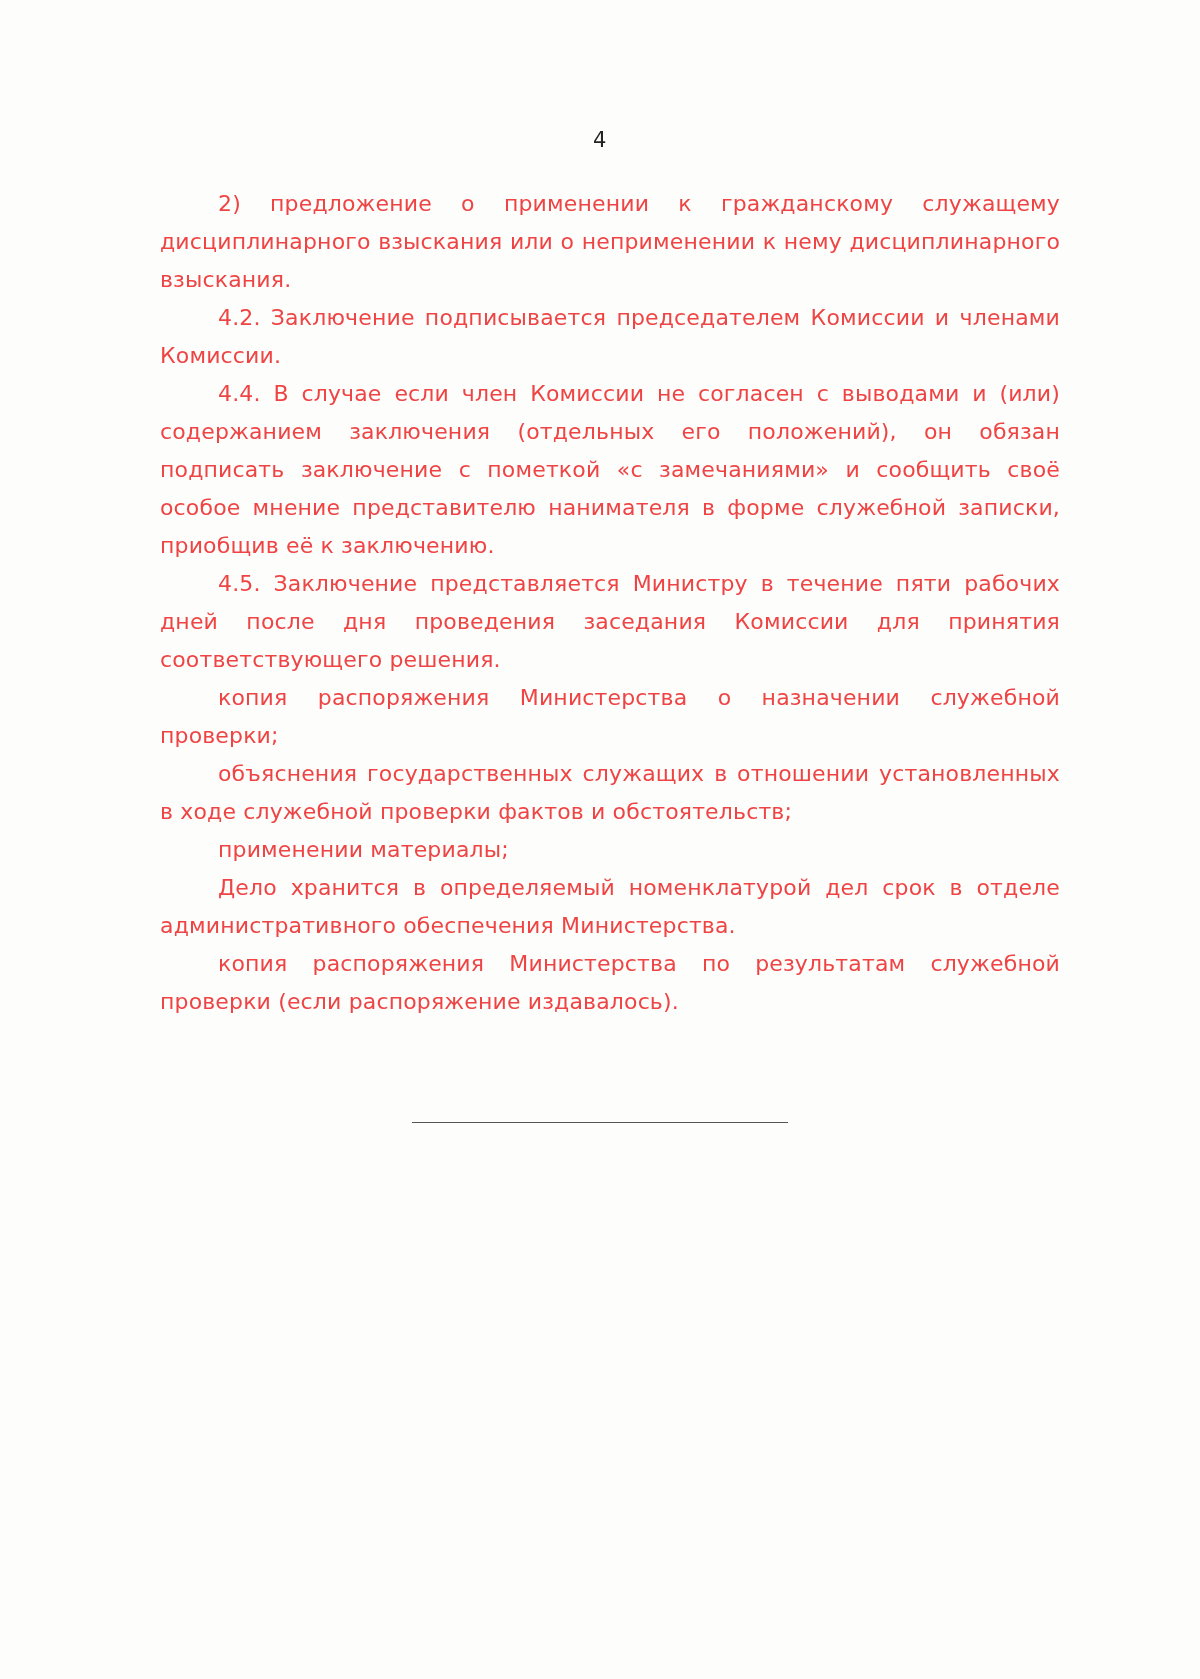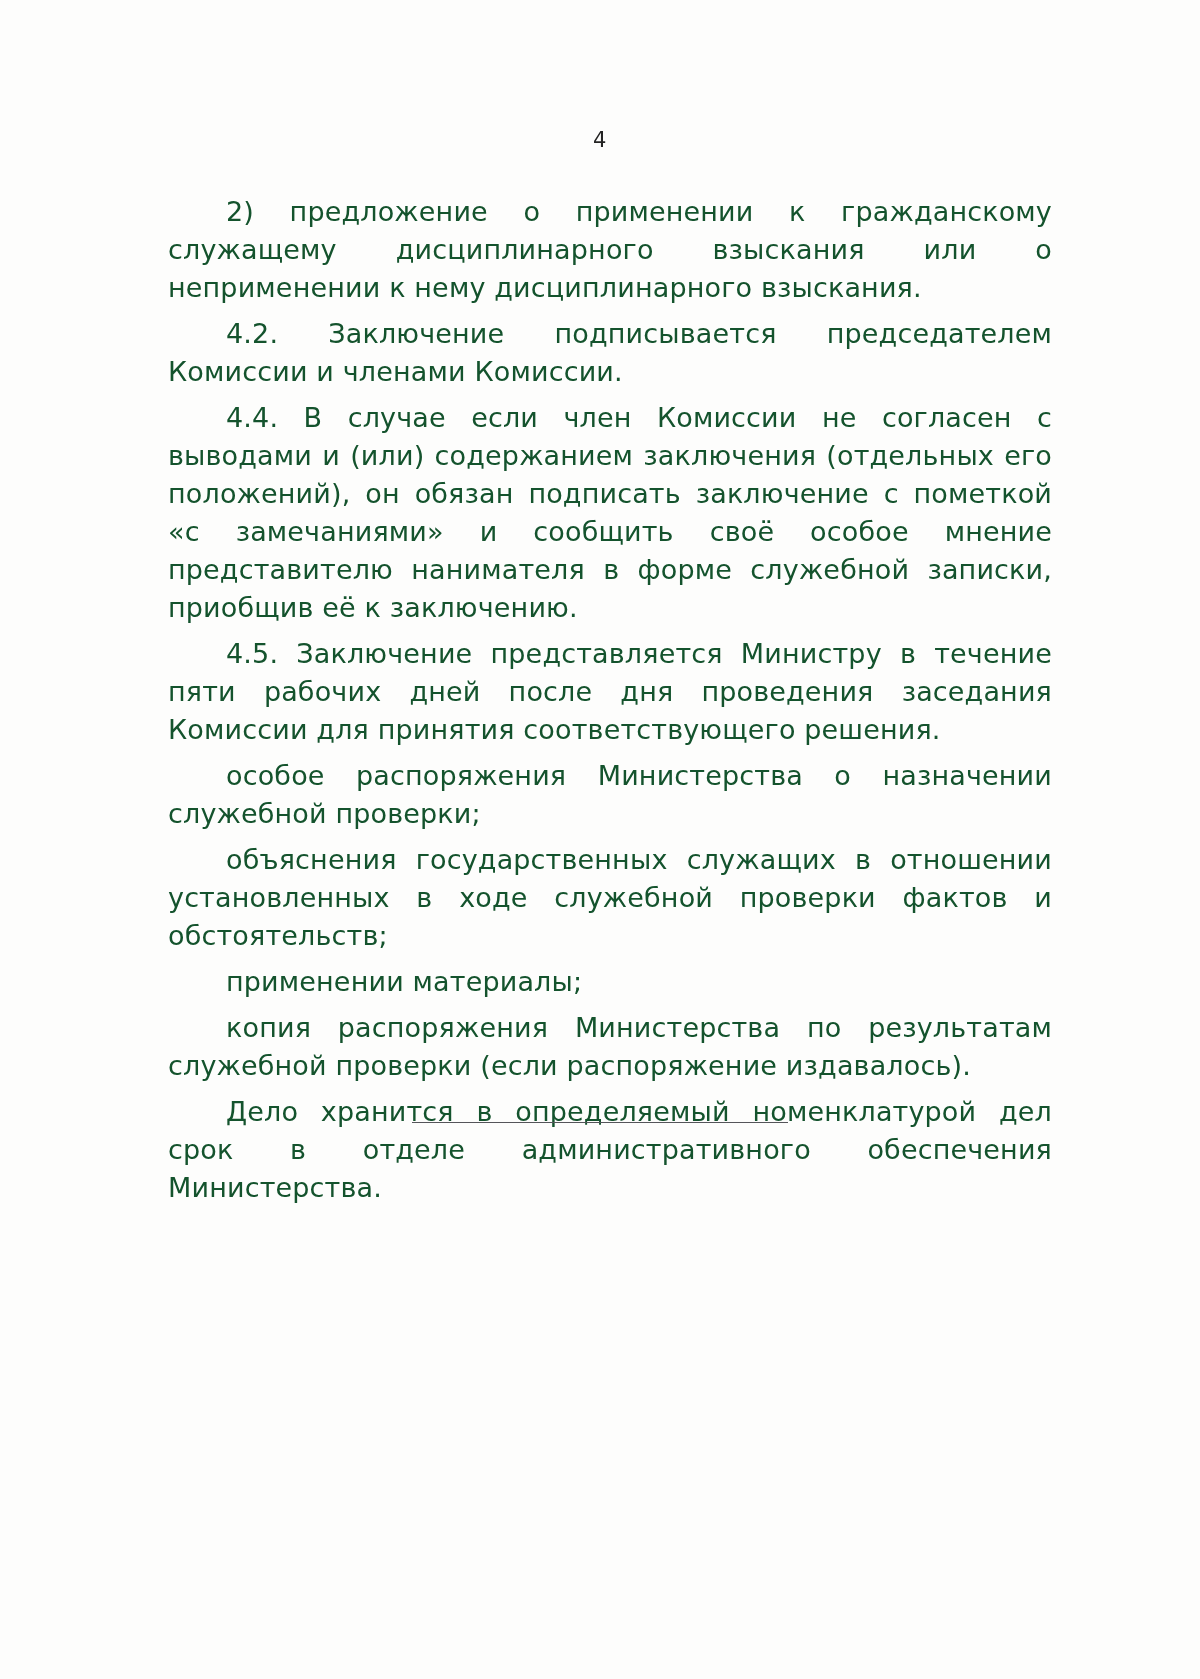--- a/index.html
+++ b/index.html
@@ -33,26 +33,26 @@
     color: #232323;
     letter-spacing: 0.5px;
   }
   .content {
     position: absolute;
     top: 185px;
     left: 160px;
     width: 900px;
   }
   p.para {
-    margin: 8px;
-    font-size: 27px;
+    margin: 0;
+    font-size: 22px;
     line-height: 38px;
     text-align: justify;
     text-justify: inter-word;
-    color: #14532d;
+    color: #ef4444;
     letter-spacing: 0.15px;
   }
   p.para.indent {
     text-indent: 58px;
   }
   
   .content {
     -webkit-font-smoothing: antialiased;
   }
   .divider {
@@ -77,24 +77,24 @@
 
 <div class="page">
 
   <div class="page-number">4</div>
 
   <div class="content">
     <p class="para indent">2) предложение о применении к гражданскому служащему дисциплинарного взыскания или о неприменении к нему дисциплинарного взыскания.</p>
     <p class="para indent">4.2. Заключение подписывается председателем Комиссии и членами Комиссии.</p>
     <p class="para indent">4.4. В случае если член Комиссии не согласен с выводами и (или) содержанием заключения (отдельных его положений), он обязан подписать заключение с пометкой «с замечаниями» и сообщить своё особое мнение представителю нанимателя в форме служебной записки, приобщив её к заключению.</p>
     <p class="para indent">4.5. Заключение представляется Министру в течение пяти рабочих дней после дня проведения заседания Комиссии для принятия соответствующего решения.</p>
-    <p class="para indent">особое распоряжения Министерства о назначении служебной проверки;</p>
+    <p class="para indent">копия распоряжения Министерства о назначении служебной проверки;</p>
     <p class="para indent">объяснения государственных служащих в отношении установленных в ходе служебной проверки фактов и обстоятельств;</p>
     <p class="para indent">применении материалы;</p>
+    <p class="para indent">Дело хранится в определяемый номенклатурой дел срок в отделе административного обеспечения Министерства.</p>
     <p class="para indent">копия распоряжения Министерства по результатам служебной проверки (если распоряжение издавалось).</p>
-    <p class="para indent">Дело хранится в определяемый номенклатурой дел срок в отделе административного обеспечения Министерства.</p>
   </div>
 
   <div class="divider">
     <span class="line"></span><span class="line second"></span>
   </div>
 
 </div>
 
 </body></html>

